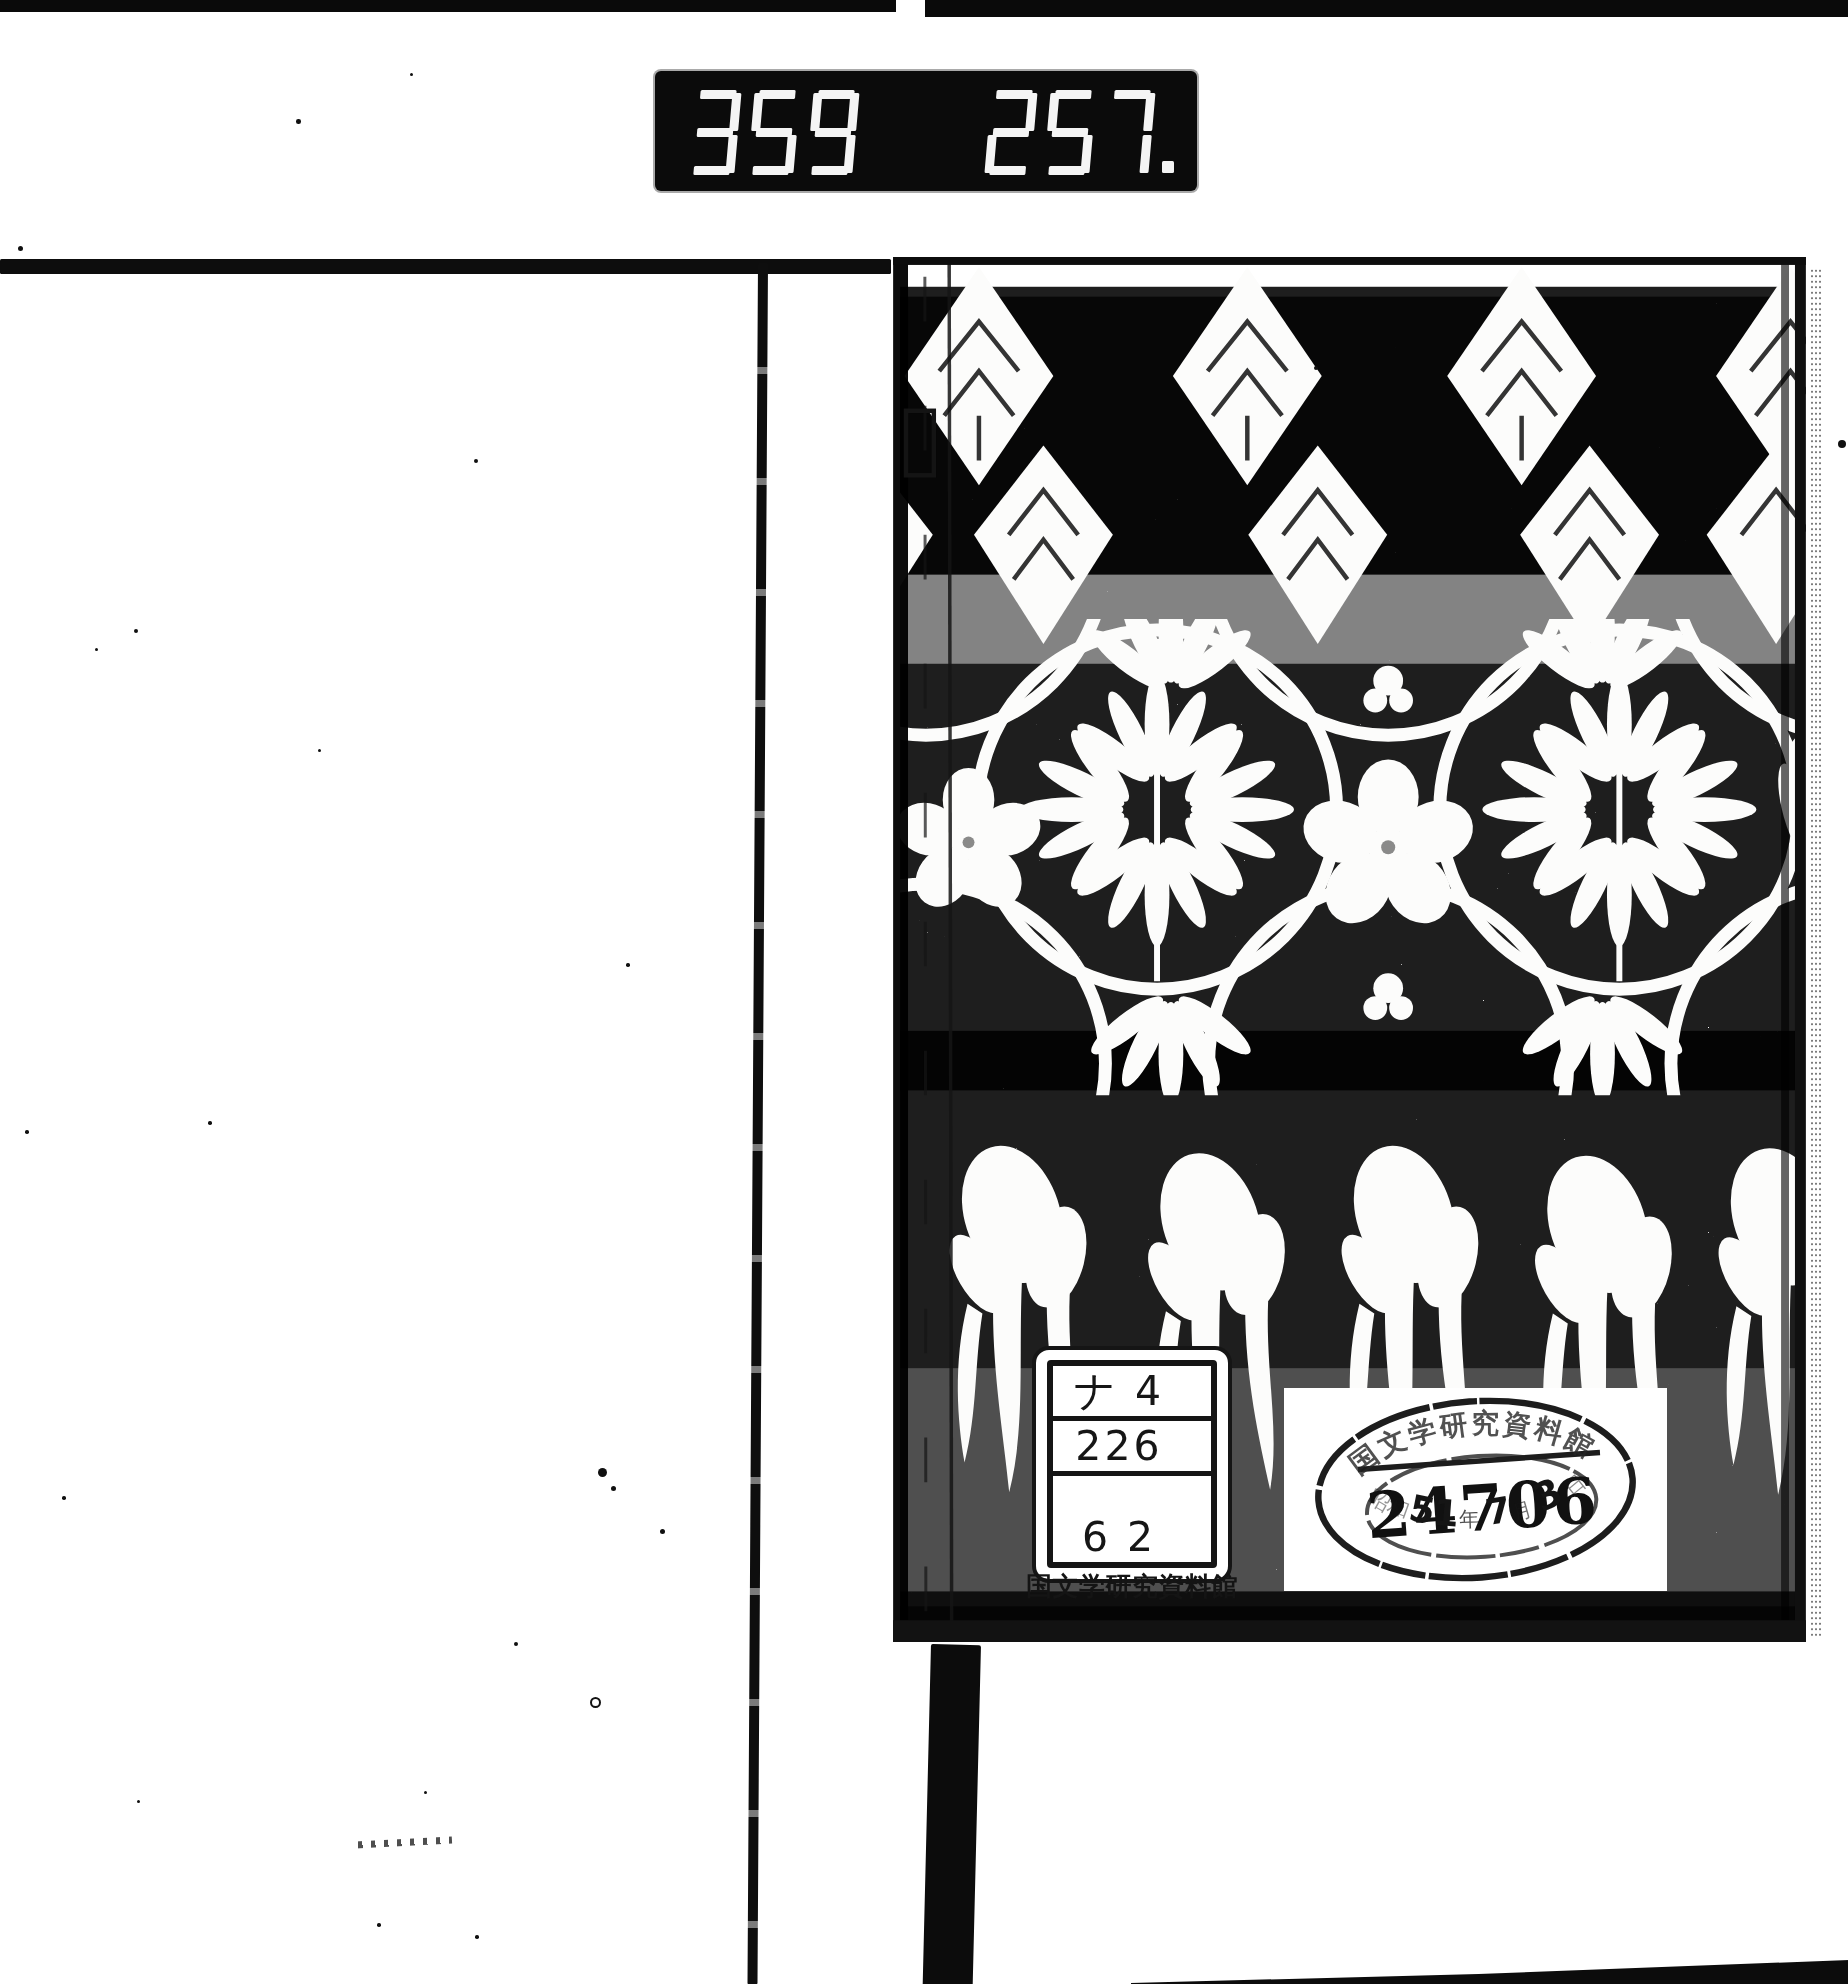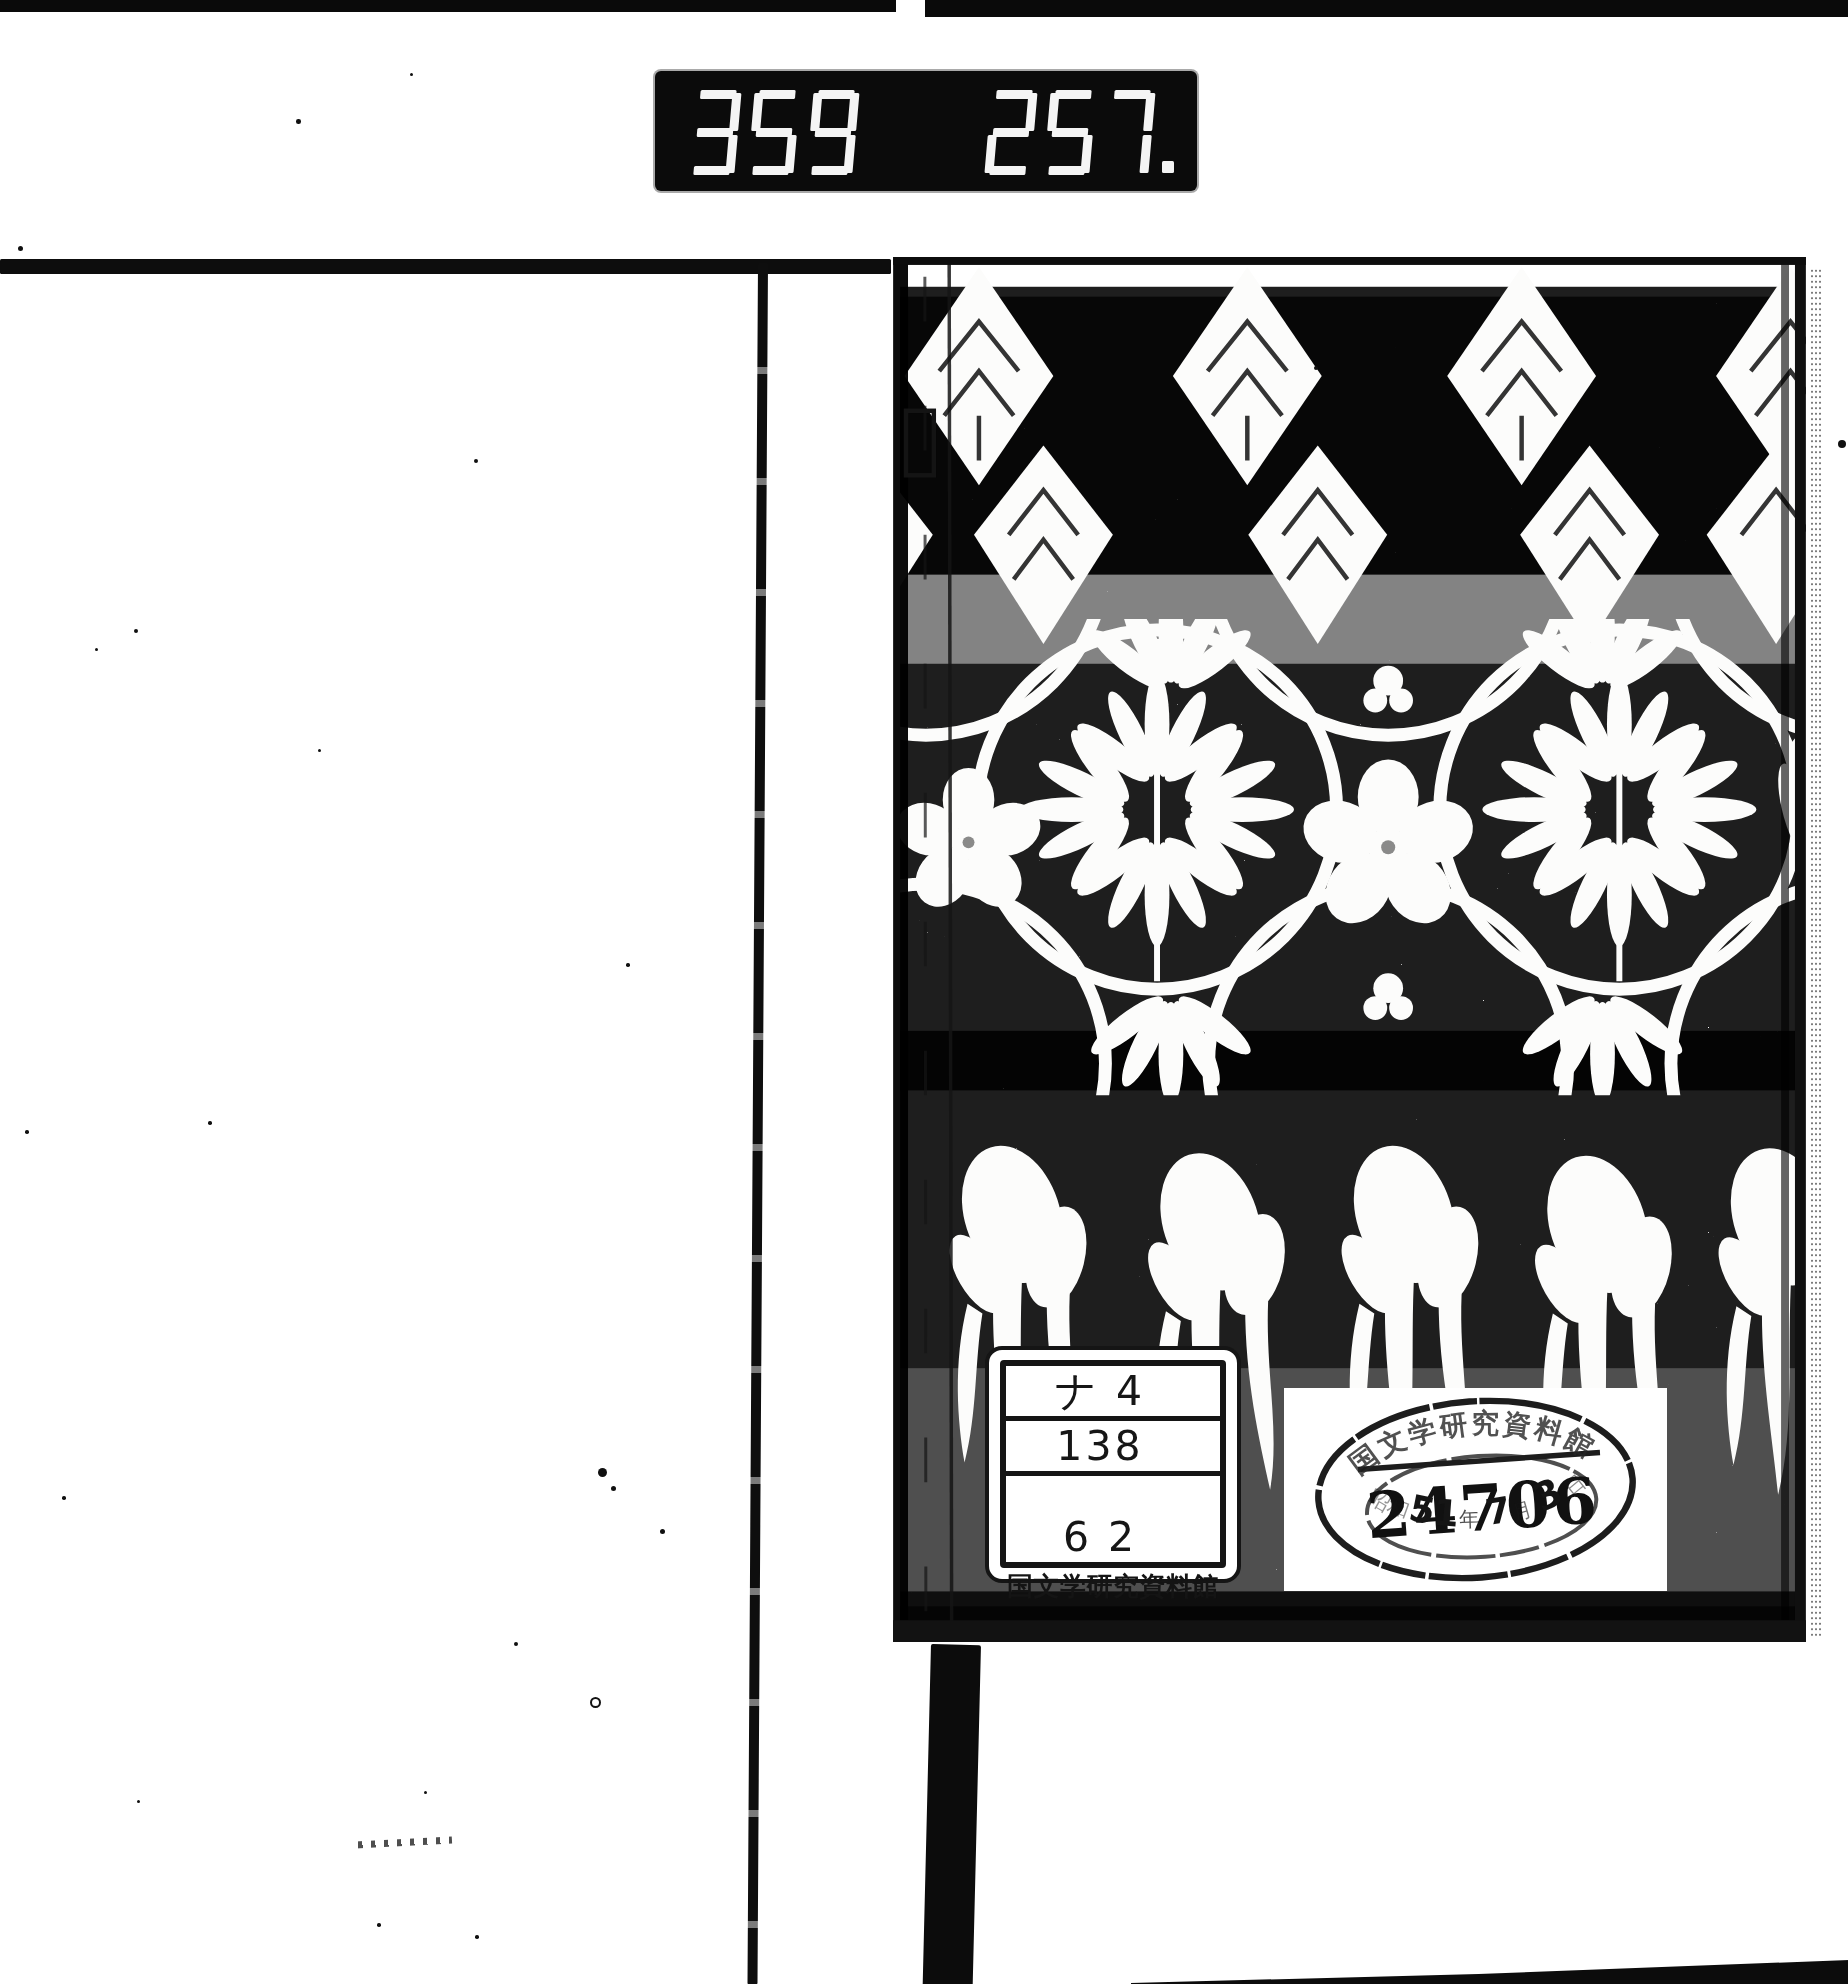--- a/index.html
+++ b/index.html
@@ -46,21 +46,21 @@
     position:absolute;left:1810px;top:268px;width:13px;height:1370px;opacity:.55;
     background-image:radial-gradient(#101010 32%, transparent 34%);background-size:4px 5.5px;
   }
   .bottom-wedge{position:absolute;left:1131px;top:1955px;width:718px;height:30px;}
 
   
   .cover-art{position:absolute;left:893px;top:257px;width:913px;height:1385px;}
 
   
   .label{
-    position:absolute;left:985px;top:1346px;width:256px;height:237px;box-sizing:border-box;
+    position:absolute;left:1032px;top:1346px;width:200px;height:237px;box-sizing:border-box;
     background:#ffffff;border:4.5px solid #151515;border-radius:17px;padding:10px 11px 0 11px;
   }
   .label-table{border:6.5px solid #151515;border-radius:4px;background:#fff;}
   .label-row{
     height:50px;display:flex;align-items:center;justify-content:center;
     border-bottom:5.5px solid #151515;font-family:"DejaVu Sans","Liberation Sans",sans-serif;
     font-size:41px;letter-spacing:3px;color:#161616;
   }
   .label-row span{transform:translateX(-13px);}
   .label-row:last-child{border-bottom:none;margin-top:36px;}
@@ -290,21 +290,21 @@
     <rect x="0" y="2748" width="1840" height="44" fill="#121212"></rect>
   </g>
 </svg>
 
 <div class="label">
   <div class="label-table">
     <div class="label-row">
         <span>ナ 4</span>
       </div>
     <div class="label-row">
-        <span>138</span>
+        <span>226</span>
       </div>
     <div class="label-row">
         <span>6 2</span>
       </div>
   </div>
   <div class="label-caption">国文学研究資料館</div>
 </div>
 
 <div class="stamp-patch">
   <svg width="383" height="203" viewBox="0 0 772 410">

